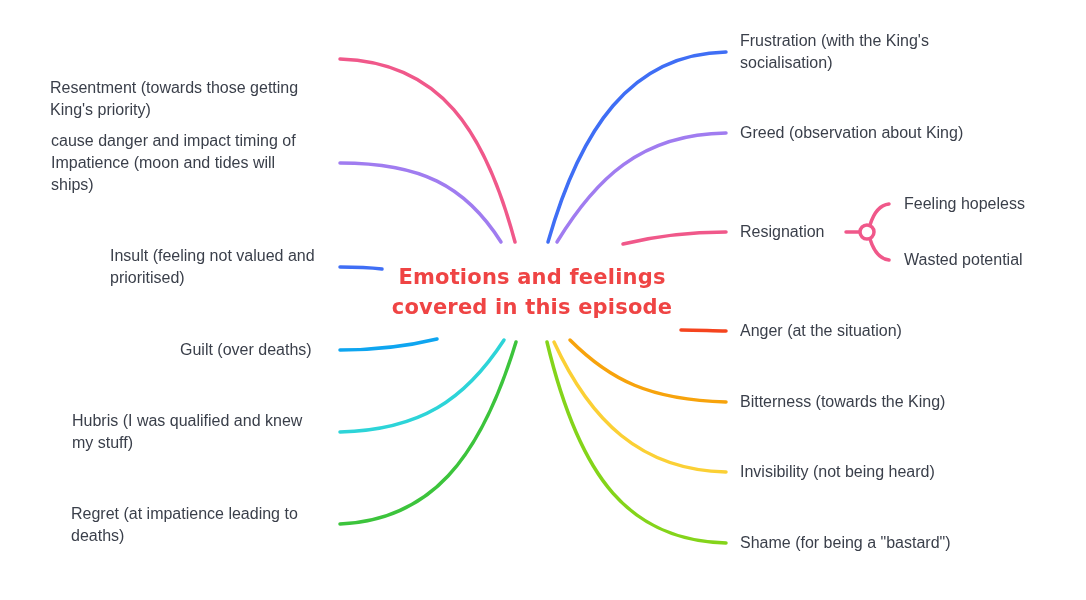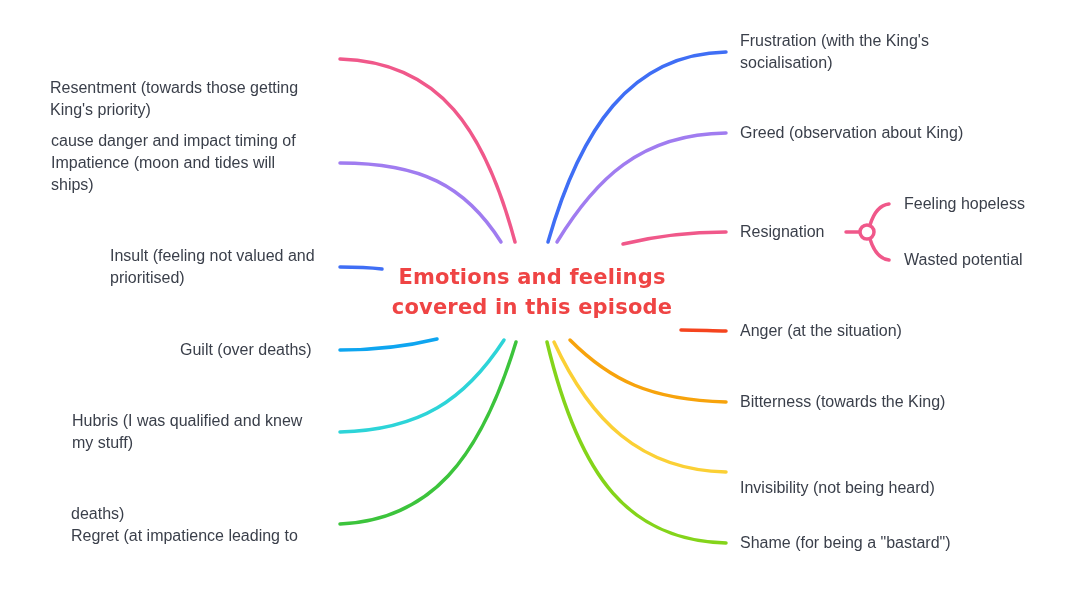--- a/index.html
+++ b/index.html
@@ -59,22 +59,22 @@
   <div>prioritised)</div>
 </div>
 <div class="lbl" style="left:180px; top:339px; width:160px;">
   <div>Guilt (over deaths)</div>
 </div>
 <div class="lbl" style="left:72px; top:410px; width:260px;">
   <div>Hubris (I was qualified and knew</div>
   <div>my stuff)</div>
 </div>
 <div class="lbl" style="left:71px; top:503px; width:262px;">
+  <div>Regret (at impatience leading to</div>
   <div>deaths)</div>
-  <div>Regret (at impatience leading to</div>
 </div>
 
 <div class="lbl" style="left:740px; top:30px; width:260px;">
   <div>Frustration (with the King's</div>
   <div>socialisation)</div>
 </div>
 <div class="lbl" style="left:740px; top:122px; width:300px;">
   <div>Greed (observation about King)</div>
 </div>
 <div class="lbl" style="left:740px; top:221px; width:110px;">
@@ -85,18 +85,18 @@
 </div>
 <div class="lbl" style="left:904px; top:249px; width:160px;">
   <div>Wasted potential</div>
 </div>
 <div class="lbl" style="left:740px; top:320px; width:260px;">
   <div>Anger (at the situation)</div>
 </div>
 <div class="lbl" style="left:740px; top:391px; width:280px;">
   <div>Bitterness (towards the King)</div>
 </div>
-<div class="lbl" style="left:740px; top:477px; width:280px;">
+<div class="lbl" style="left:740px; top:461px; width:280px;">
   <div>Invisibility (not being heard)</div>
 </div>
 <div class="lbl" style="left:740px; top:532px; width:300px;">
   <div>Shame (for being a "bastard")</div>
 </div>
 
 </body></html>

